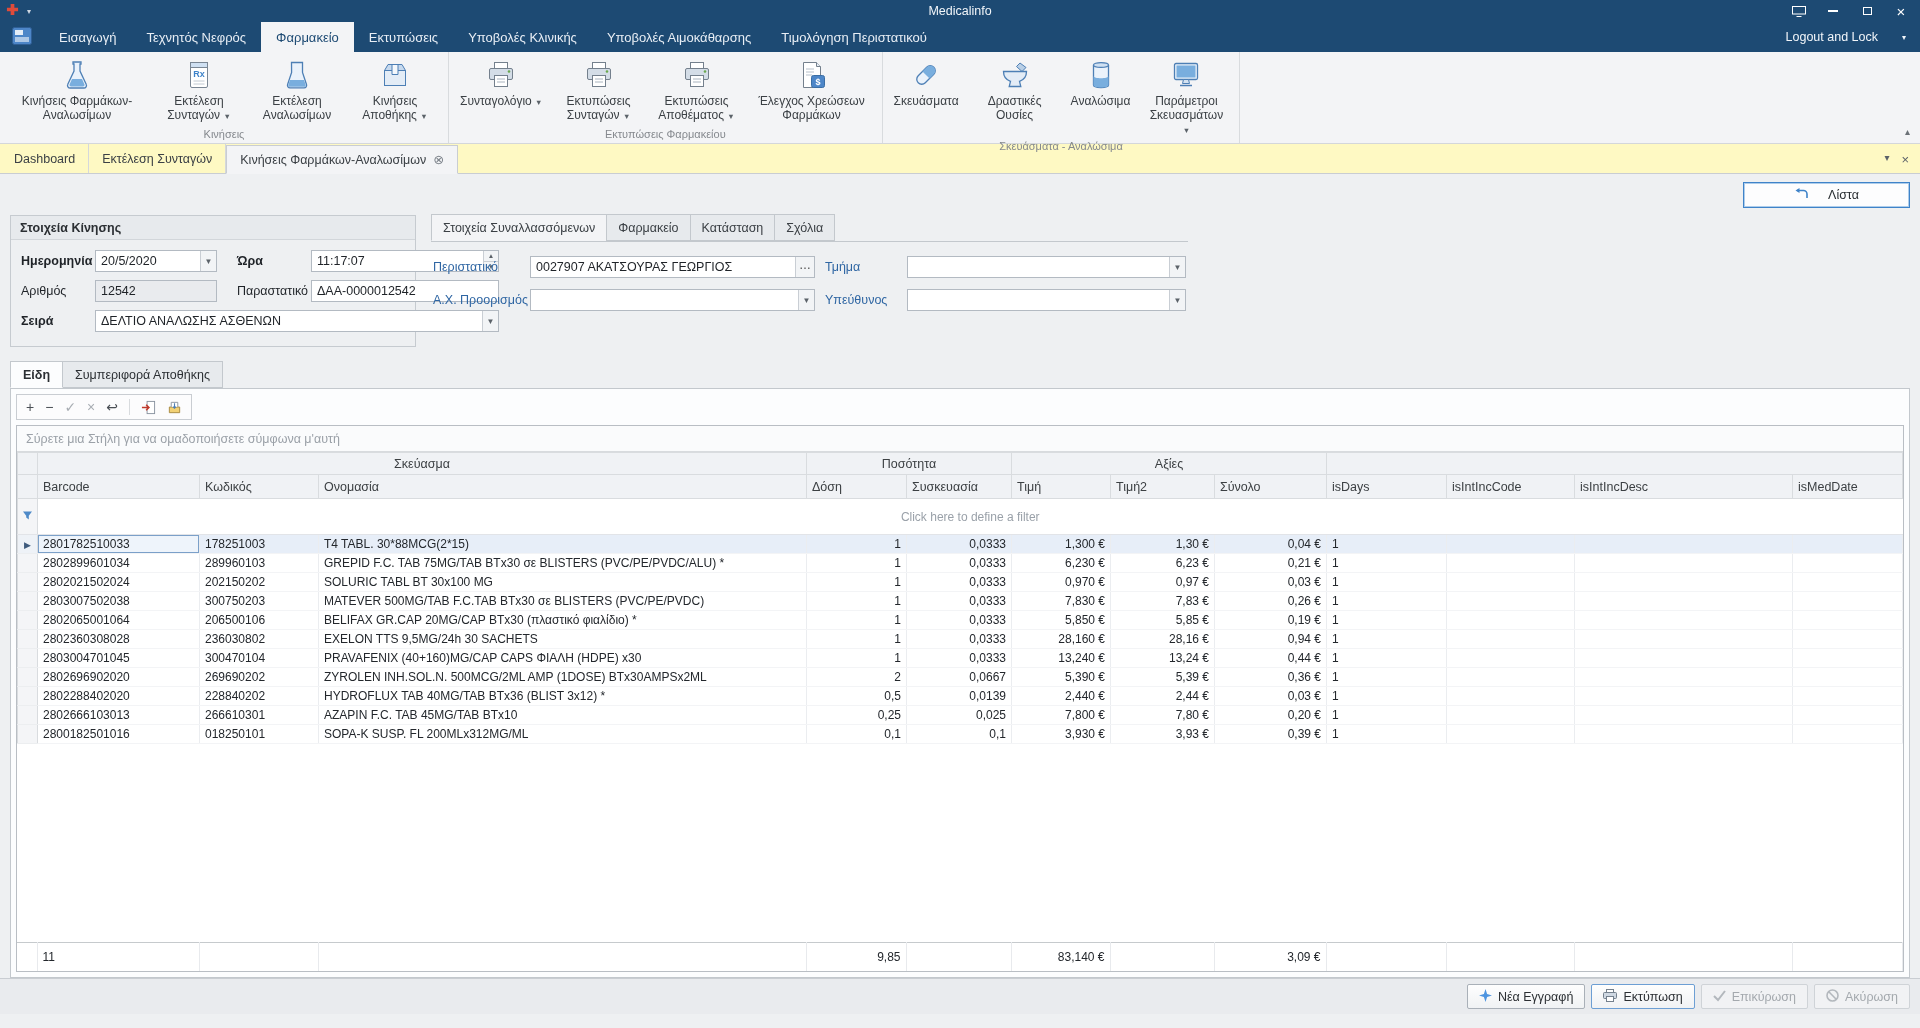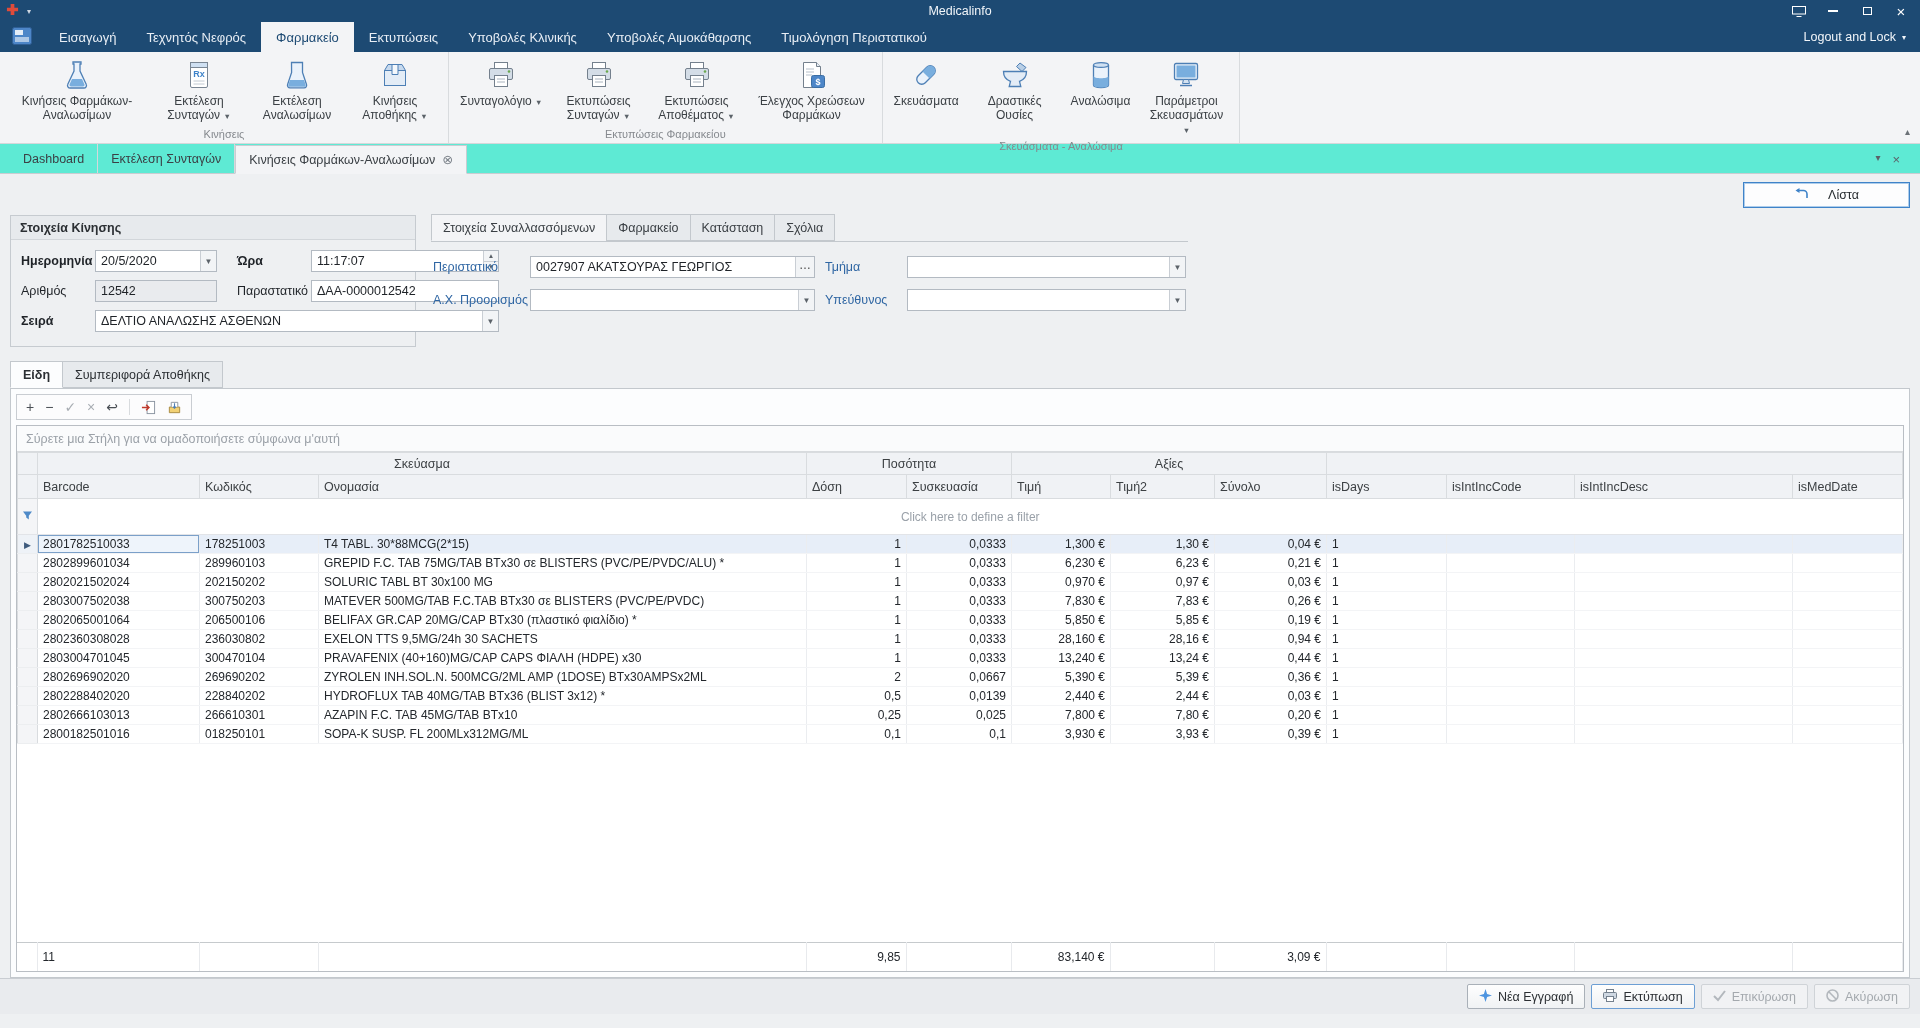--- a/index.html
+++ b/index.html
@@ -16,39 +16,39 @@
   .wc { display:inline-flex; align-items:center; justify-content:center; width:14px; height:14px; color:#fff; }
   .wc .bar { width:10px; height:2px; background:#fff; display:block; }
   .wc .box { width:9px; height:8px; border:1.4px solid #fff; display:block; }
   .wc.close { font-size:15px; line-height:1; }
 
   
   .menubar { height:30px; background:#1d4a73; display:flex; align-items:stretch; flex:0 0 auto; }
   .appbtn { width:44px; display:flex; align-items:center; justify-content:center; }
   .mtab { padding:0 15px; display:flex; align-items:center; color:#e8eef5; font-size:13px; }
   .mtab.active { background:#f3f4f6; color:#1d4a73; }
-  .logout { margin-left:auto; display:flex; align-items:center; gap:6px; color:#f2f6fa; padding:0 14px; font-size:12.5px;justify-content:flex-end; }
+  .logout { margin-left:auto; display:flex; align-items:center; gap:24px; color:#f2f6fa; padding:0 14px; font-size:12.5px;justify-content:flex-end; }
   .logout .caret { font-size:8px; }
 
   
   .ribbon { height:92px; background:#f3f4f6; border-bottom:1px solid #d4d7da; display:flex; position:relative; flex:0 0 auto; }
   .rgroup { display:flex; flex-direction:column; border-right:1px solid #d8dbde; padding:2px 4px 0; }
   .rbuttons { display:flex; flex:1; align-items:flex-start; }
   .rbtn { display:flex; flex-direction:column; align-items:center; padding:4px 7px 2px; border-radius:2px; min-width:72px; }
   .ricon { height:33px; display:flex; align-items:flex-end; }
   .rbtext { text-align:center; font-size:12px; line-height:1.18; color:#3b4045; margin-top:3px; max-width:92px; }
   .rbtext.w132 { max-width:132px; }
   .rbtext.w118 { max-width:118px; }
   .rbtext.w84 { max-width:84px; }
   .caret-s { font-size:7.5px; color:#5b6269; }
   .rgrouplabel { height:17px; text-align:center; font-size:11px; color:#85898e; line-height:16px; }
   .ribcollapse { position:absolute; right:10px; bottom:6px; color:#6b7177; font-size:10px; }
 
   
-  .tabstrip { height:30px; background:#5eead4; border-bottom:1px solid #c9cdd2; display:flex; align-items:flex-end; padding:0 10px; flex:0 0 auto; }
+  .tabstrip { height:30px; background:#fef9c3; border-bottom:1px solid #c9cdd2; display:flex; align-items:flex-end; padding:0 1px; flex:0 0 auto; }
   .dtab { height:29px; display:flex; align-items:center; gap:7px; padding:0 13px; font-size:12.5px; color:#3b4045; border-right:1px solid #d5d8db; }
   .dtab.active { background:#f3f4f6; border:1px solid #c9cdd2; border-bottom:1px solid #f3f4f6; margin-bottom:-1px; }
   .closetab { color:#7a8088; font-size:13px; line-height:1; }
   .striptools { margin-left:auto; display:flex; gap:12px; padding:0 10px 6px; color:#5b6269; }
   .striptools .t { font-size:10px; }
 
   
   .content { flex:1; min-height:0; display:flex; flex-direction:column; padding:8px 10px 0; background:#eef0f2; }
   .lista-row { display:flex; justify-content:flex-end; height:27px; flex:0 0 auto; }
   .lista-btn { width:167px; height:26px; display:flex; align-items:center; justify-content:center; gap:20px;

